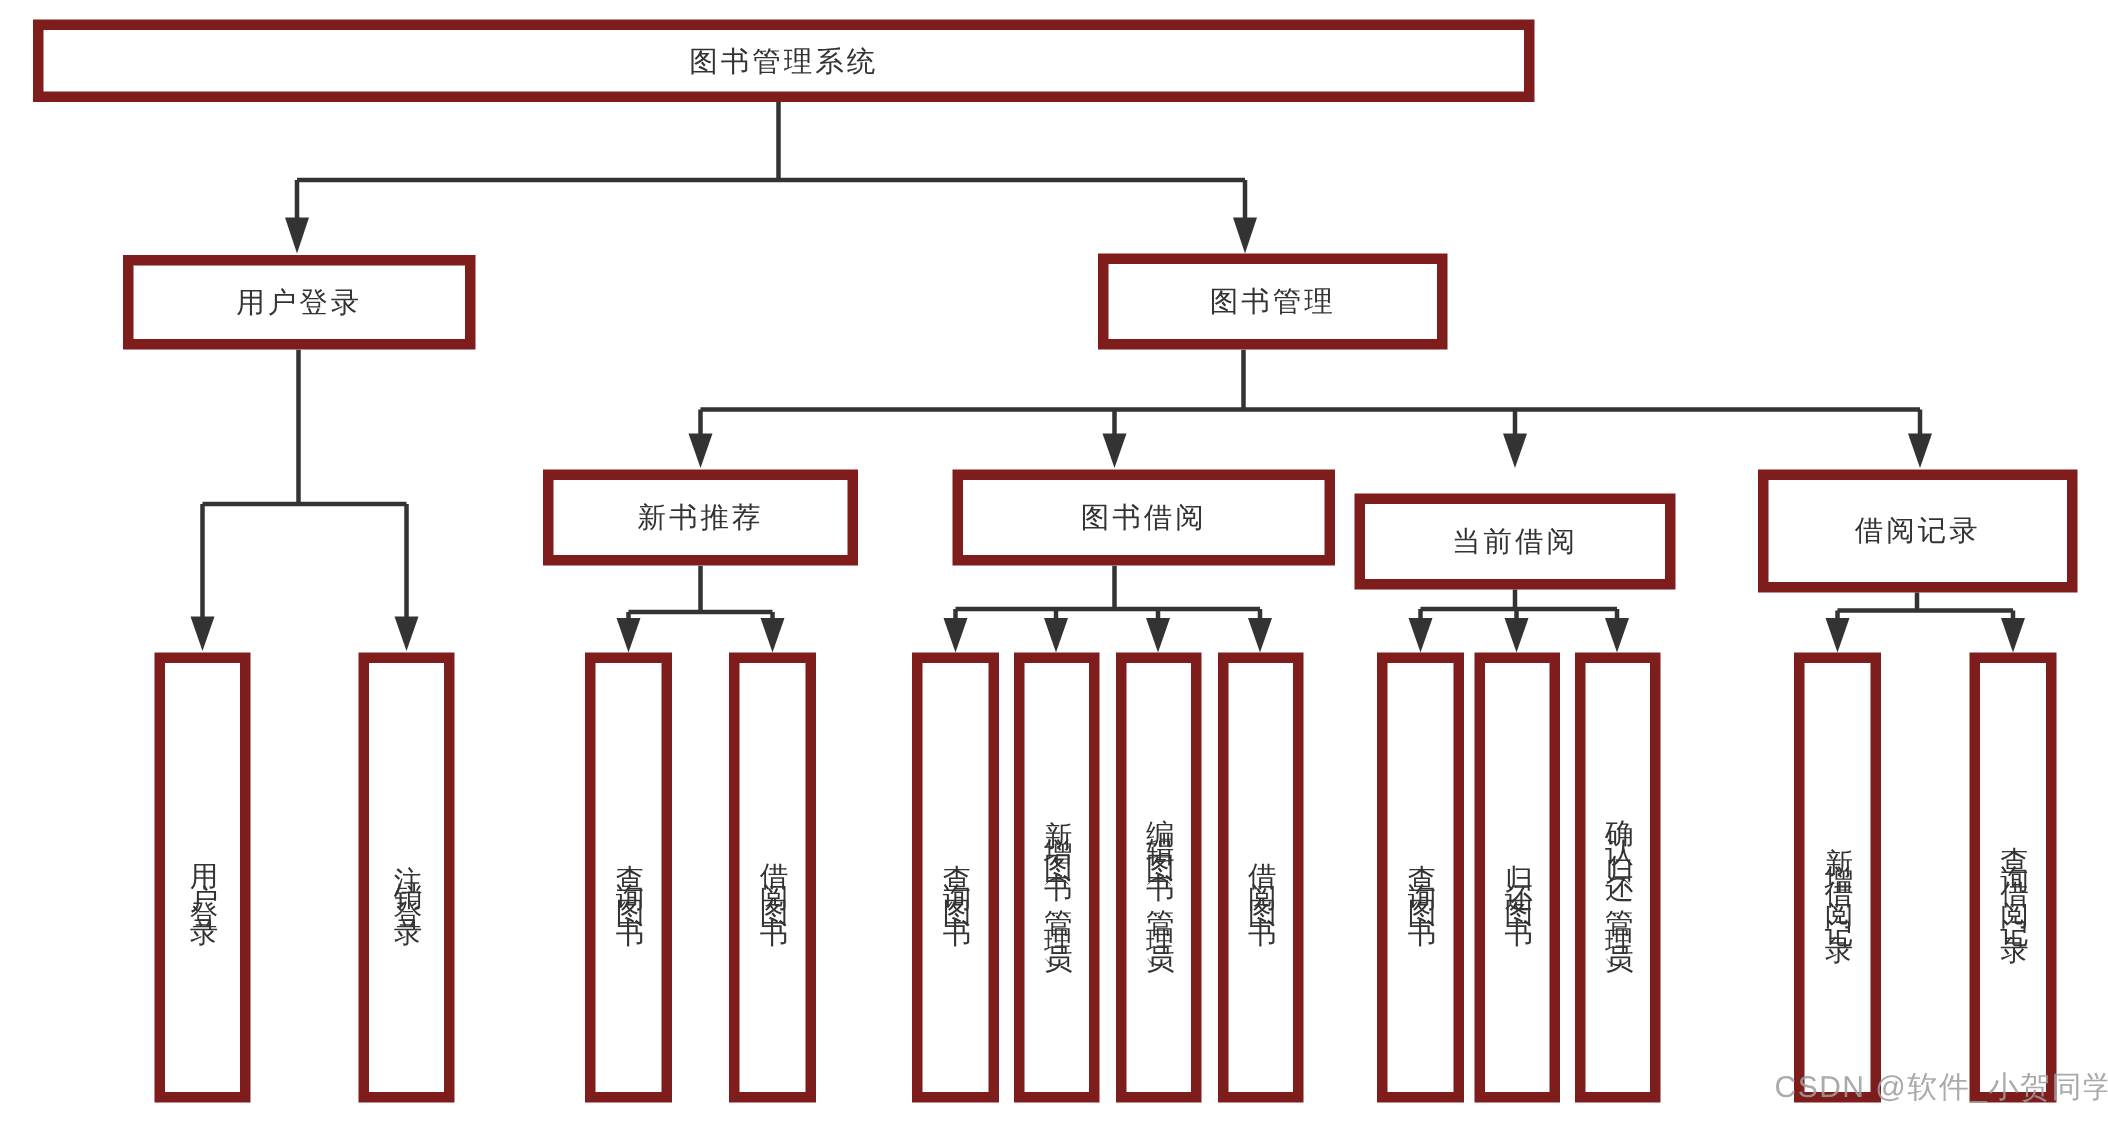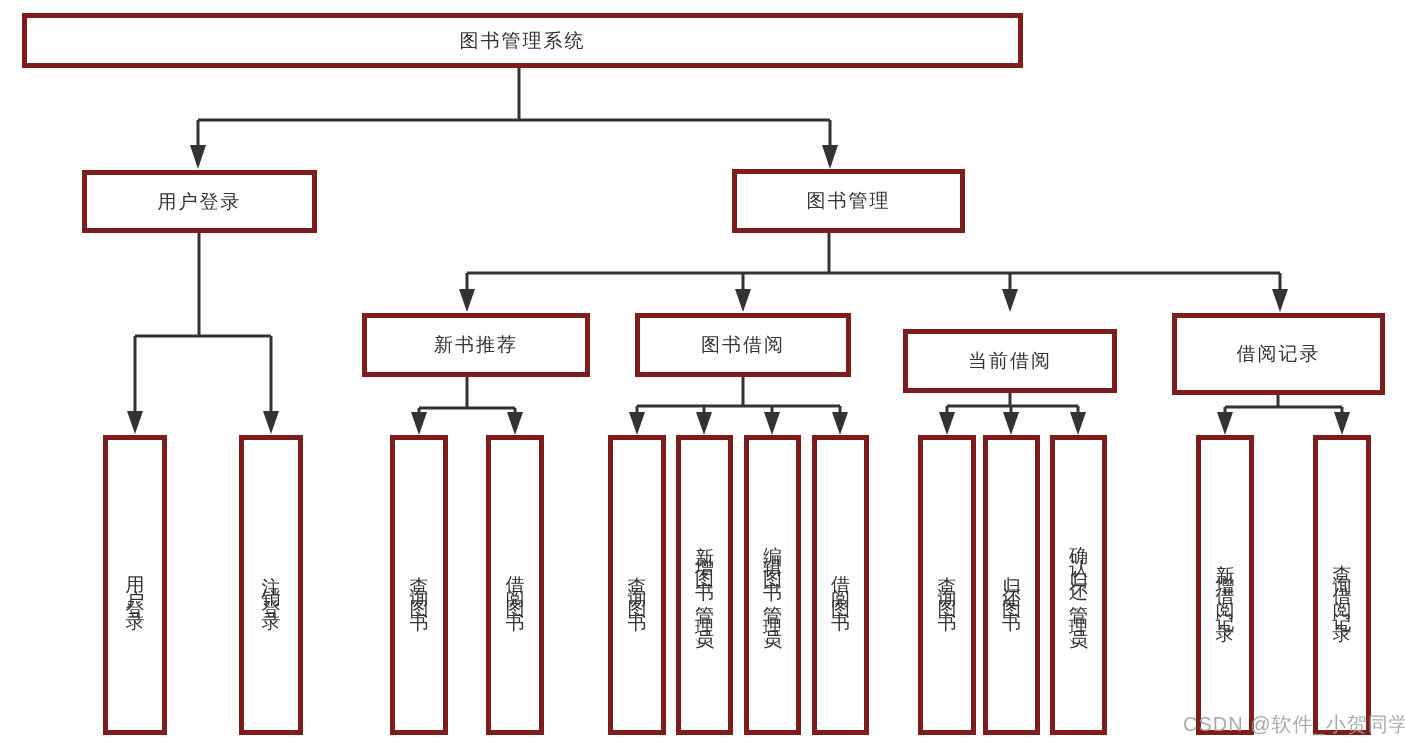--- a/index.html
+++ b/index.html
@@ -8,21 +8,21 @@
     width: 1405px;
     height: 747px;
     background: #ffffff;
     font-family: "Liberation Sans", "DejaVu Sans", sans-serif;
     overflow: hidden;
   }
   #wires { position: absolute; left: 0; top: 0; width: 1405px; height: 747px; }
   .box {
     position: absolute;
     box-sizing: border-box;
-    border: 5px solid #7f1d1d;
+    border: 7px solid #7f1d1d;
     background: #ffffff;
     display: flex;
     align-items: center;
     justify-content: center;
     color: #333333;
   }
   .hlabel {
     font-size: 19px;
     letter-spacing: 2px;
     color: #333333;
@@ -95,24 +95,24 @@
     <span class="hlabel">图书管理系统</span>
   </div>
 
   <div class="box" style="left:82px; top:170px; width:235px; height:63px;">
     <span class="hlabel">用户登录</span>
   </div>
   <div class="box" style="left:732px; top:169px; width:233px; height:64px;">
     <span class="hlabel">图书管理</span>
   </div>
 
-  <div class="box" style="left:362px; top:313px; width:228px; height:64px;">
+  <div class="box" style="left:362px; top:313px; width:210px; height:64px;">
     <span class="hlabel">新书推荐</span>
   </div>
-  <div class="box" style="left:635px; top:313px; width:216px; height:64px;">
+  <div class="box" style="left:635px; top:313px; width:255px; height:64px;">
     <span class="hlabel">图书借阅</span>
   </div>
   <div class="box" style="left:903px; top:329px; width:214px; height:64px;">
     <span class="hlabel">当前借阅</span>
   </div>
   <div class="box" style="left:1172px; top:313px; width:213px; height:82px;">
     <span class="hlabel">借阅记录</span>
   </div>
 
   <div class="box" style="left:103px; top:435px; width:64px; height:300px;">

